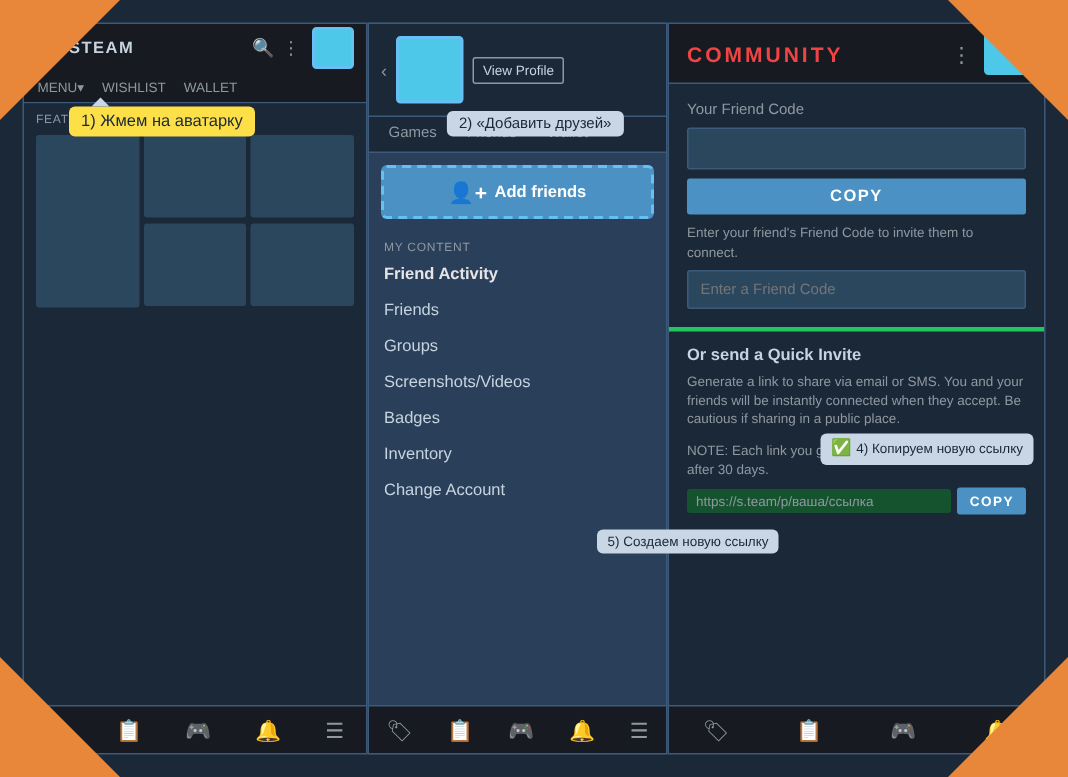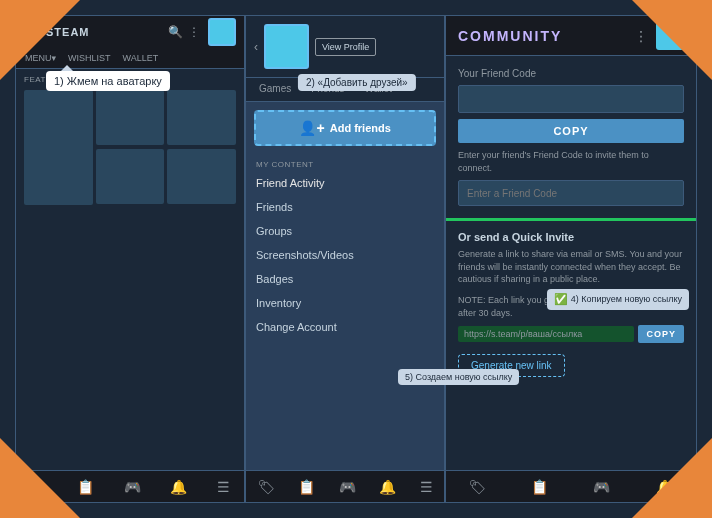--- a/index.html
+++ b/index.html
@@ -131,21 +131,21 @@
       color: #8f98a0;
       font-size: 9px;
       cursor: pointer;
       padding: 2px 3px;
     }
 
     .tooltip-box {
       position: absolute;
       top: 55px;
       left: 30px;
-      background: #ffffff;
+      background: #fde047;
       color: #1b2838;
       font-size: 11px;
       padding: 4px 8px;
       border-radius: 4px;
       z-index: 50;
       white-space: nowrap;
     }
 
     .tooltip-box::before {
       content: '';
@@ -310,21 +310,21 @@
     .menu-item {
       color: #c6d4df;
       font-size: 11px;
       padding: 6px 10px;
       cursor: pointer;
       display: flex;
       align-items: center;
       justify-content: space-between;
     }
 
-    .menu-item.bold { font-weight: normal; color: #e5e5e5; }
+    .menu-item.bold { font-weight: bold; color: #e5e5e5; }
 
     .menu-arrow {
       color: #8f98a0;
       font-size: 10px;
     }
 
     .middle-bottom-bar {
       background: #171a21;
       height: 32px;
       display: flex;
@@ -347,21 +347,21 @@
       background: #171a21;
       padding: 6px 12px;
       display: flex;
       align-items: center;
       justify-content: space-between;
       height: 40px;
       border-bottom: 1px solid #3d5a7a;
     }
 
     .community-title {
-      color: #c4b5fd;
+      color: #ef4444;
       font-size: 14px;
       font-weight: bold;
       letter-spacing: 2px;
     }
 
     .community-icons {
       display: flex;
       align-items: center;
       gap: 8px;
     }
@@ -663,21 +663,20 @@
         <div class="step4-tooltip">
           <span class="check-icon">✅</span>
           <span>4) Копируем новую ссылку</span>
         </div>
       </div>
       <div class="link-row" style="position:relative;">
         <span class="link-text">https://s.team/p/ваша/ссылка</span>
         <button class="copy-btn-small">COPY</button>
       </div>
       <div style="position:relative;display:inline-block;">
-        <button class="generate-link-btn">Generate new link</button>
         
         <div class="step3-tooltip">5) Создаем новую ссылку</div>
       </div>
     </div>
 
     <div class="right-bottom-bar">
       <span class="bottom-icon">🏷</span>
       <span class="bottom-icon">📋</span>
       <span class="bottom-icon">🎮</span>
       <span class="bottom-icon">🔔</span>

